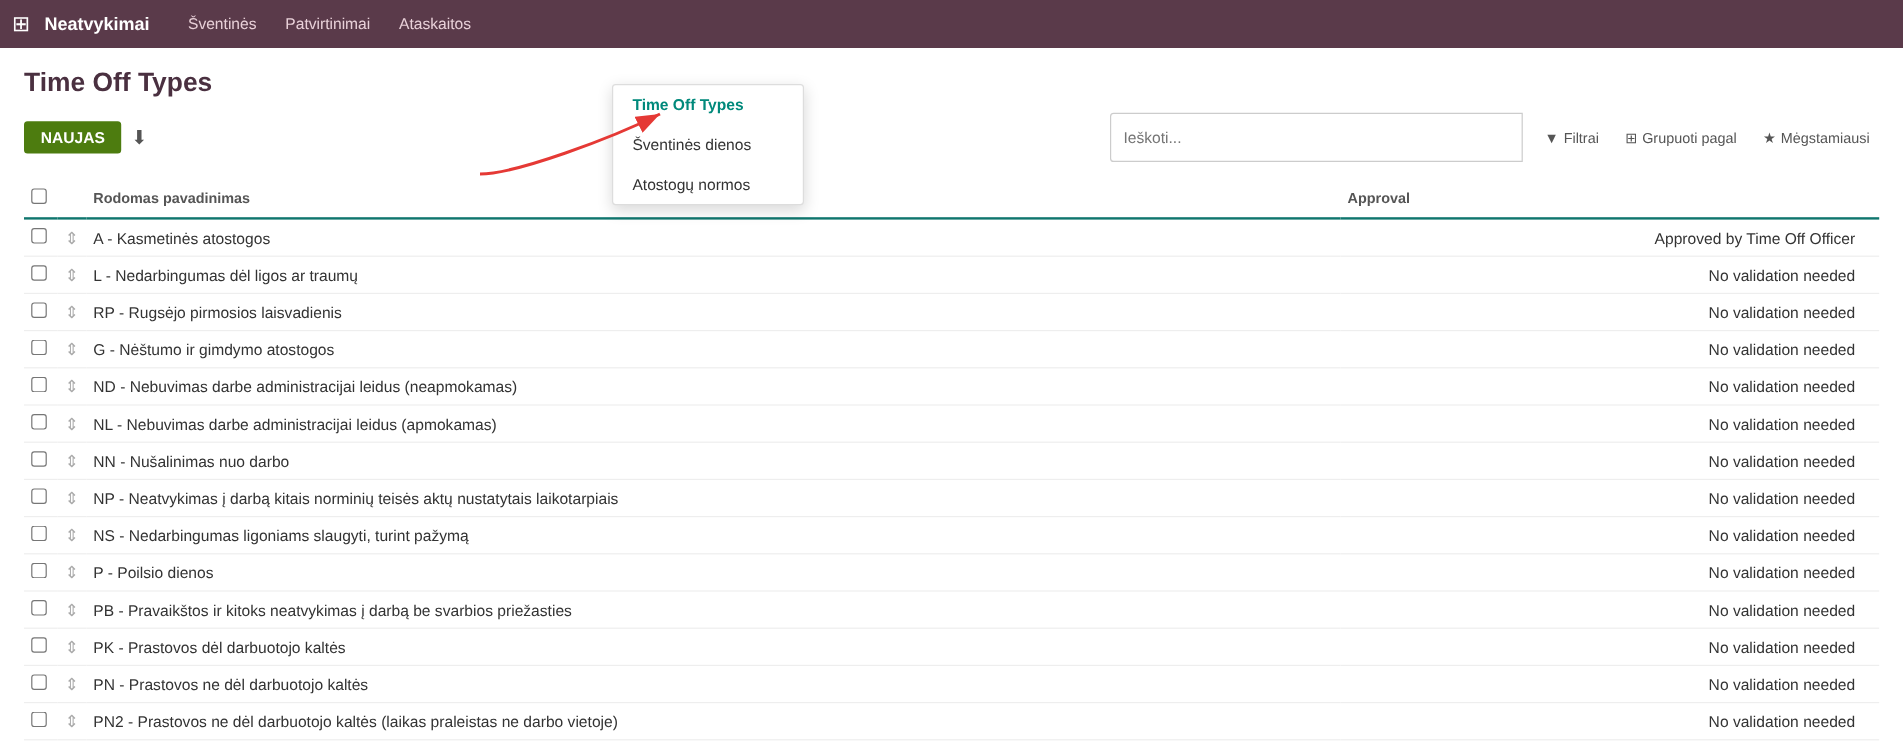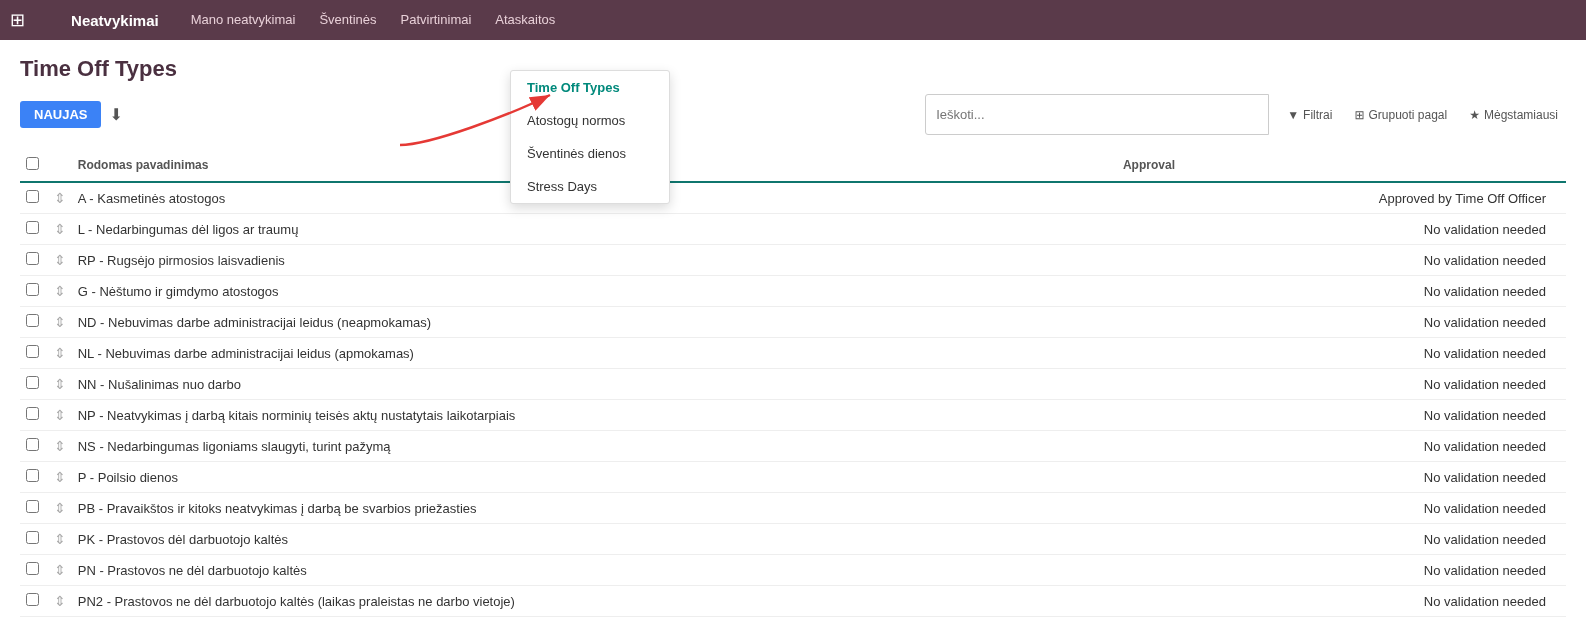--- a/index.html
+++ b/index.html
@@ -16,21 +16,20 @@
     }
     .top-nav .app-grid {
       margin-right: 12px;
       font-size: 18px;
       cursor: pointer;
     }
     .top-nav .app-name {
       font-size: 15px;
       font-weight: bold;
       margin-right: 20px;
-      margin-left: 34px;
     }
     .top-nav .nav-item {
       padding: 0 12px;
       height: 40px;
       line-height: 40px;
       cursor: pointer;
       font-size: 13px;
       color: #e8d0d8;
     }
     .top-nav .nav-item.active { background: rgba(255,255,255,0.15); color: #fff; }
@@ -55,21 +54,21 @@
       align-items: center;
       justify-content: space-between;
       margin-bottom: 14px;
     }
     .toolbar-left {
       display: flex;
       align-items: center;
       gap: 8px;
     }
     .btn-new {
-      background: #3b82f6;
+      background: #4d7c0f;
       color: #fff;
       border: none;
       padding: 6px 14px;
       font-size: 13px;
       font-weight: bold;
       border-radius: 3px;
       cursor: pointer;
     }
     .btn-download {
       background: none;
@@ -169,21 +168,20 @@
       height: 80px;
     }
   </style>
 </head>
 <body>
 
 <div class="top-nav">
   <span class="app-grid">⊞</span>
   <span class="app-name">Neatvykimai</span>
   <nav style="display:flex;">
-    <span class="nav-item">Mano neatvykimai</span>
     <span class="nav-item">Šventinės</span>
     <span class="nav-item">Patvirtinimai</span>
     <span class="nav-item">Ataskaitos</span>
   </nav>
 </div>
 
 <div class="main-area">
 
   <div class="page-title">Time Off Types</div>
 
@@ -363,23 +361,22 @@
       <span class="drag-handle">⇕</span>
     </td>
     <td>PN2 - Prastovos ne dėl darbuotojo kaltės (laikas praleistas ne darbo vietoje)</td>
     <td class="col-approval">No validation needed</td>
   </tr>
       </tbody>
   </table>
 
   <div class="dropdown-overlay">
   <div class="dropdown-item active">Time Off Types</div>
+      <div class="dropdown-item">Šventinės dienos</div>
       <div class="dropdown-item">Atostogų normos</div>
-      <div class="dropdown-item">Šventinės dienos</div>
-      <div class="dropdown-item">Stress Days</div>
     </div>
 
   <div class="arrow-container">
     <svg class="arrow-svg" viewBox="0 0 180 80">
       <defs>
         <marker id="arrowhead" markerWidth="8" markerHeight="6" refX="8" refY="3" orient="auto">
           <polygon points="0 0, 8 3, 0 6" fill="#e53935"></polygon>
         </marker>
       </defs>
       <path d="M 10 70 C 40 70 120 40 160 20" stroke="#e53935" stroke-width="2.5" fill="none" marker-end="url(#arrowhead)"></path>

